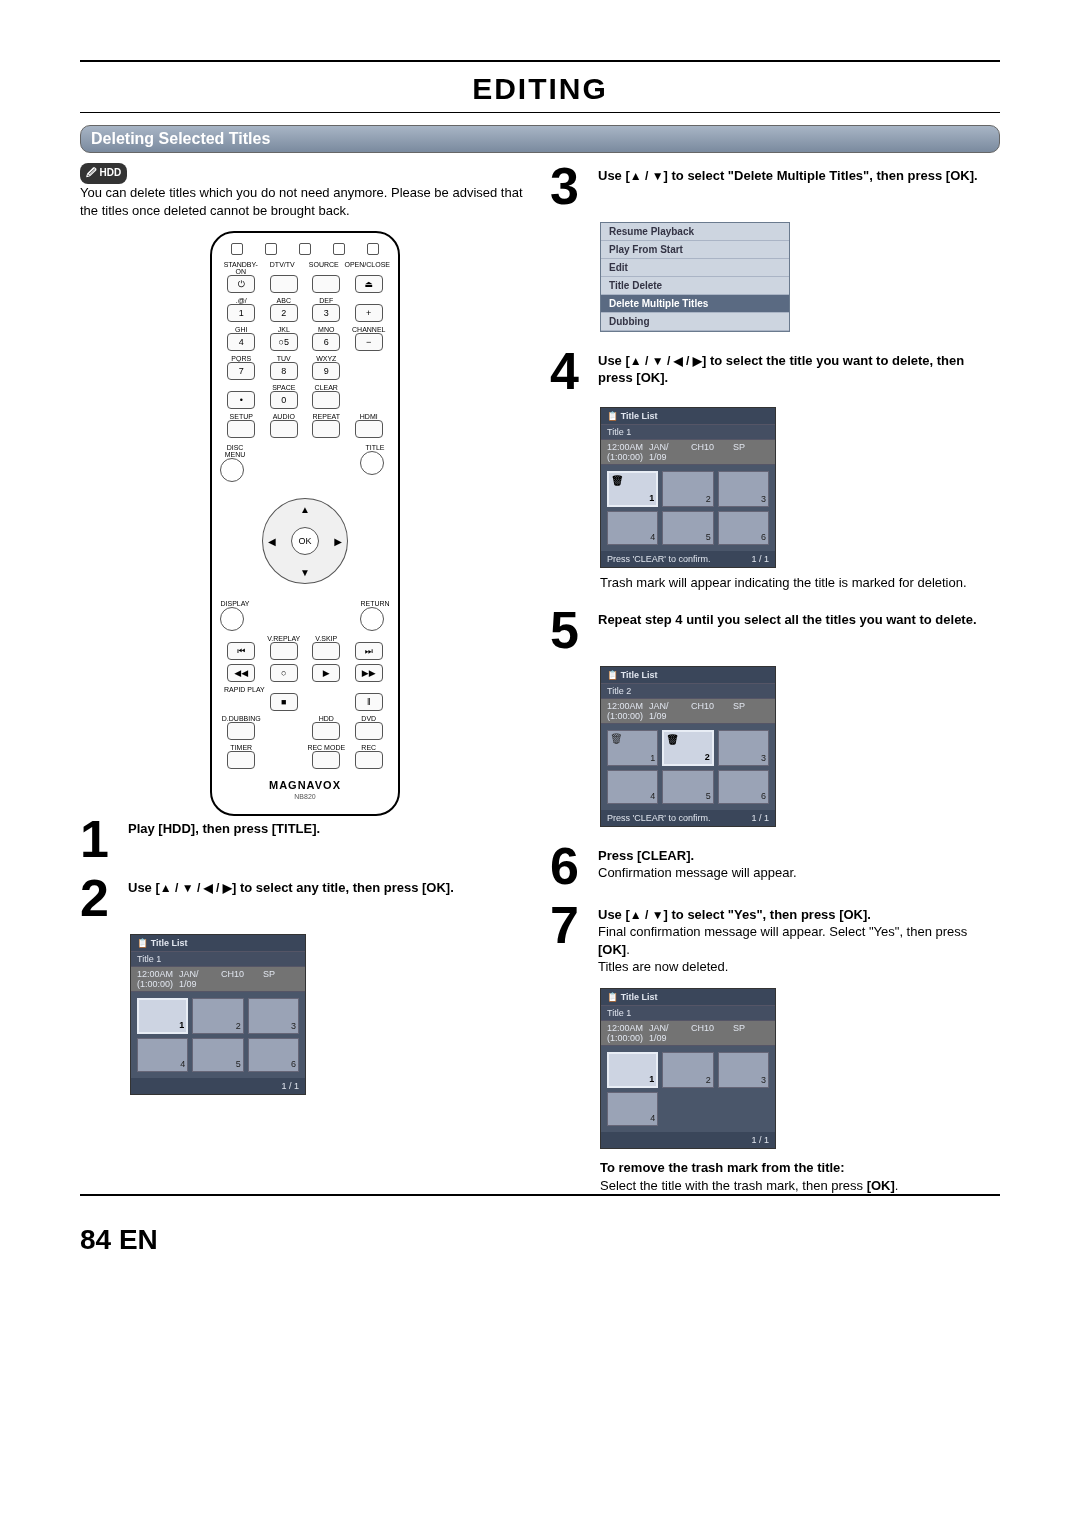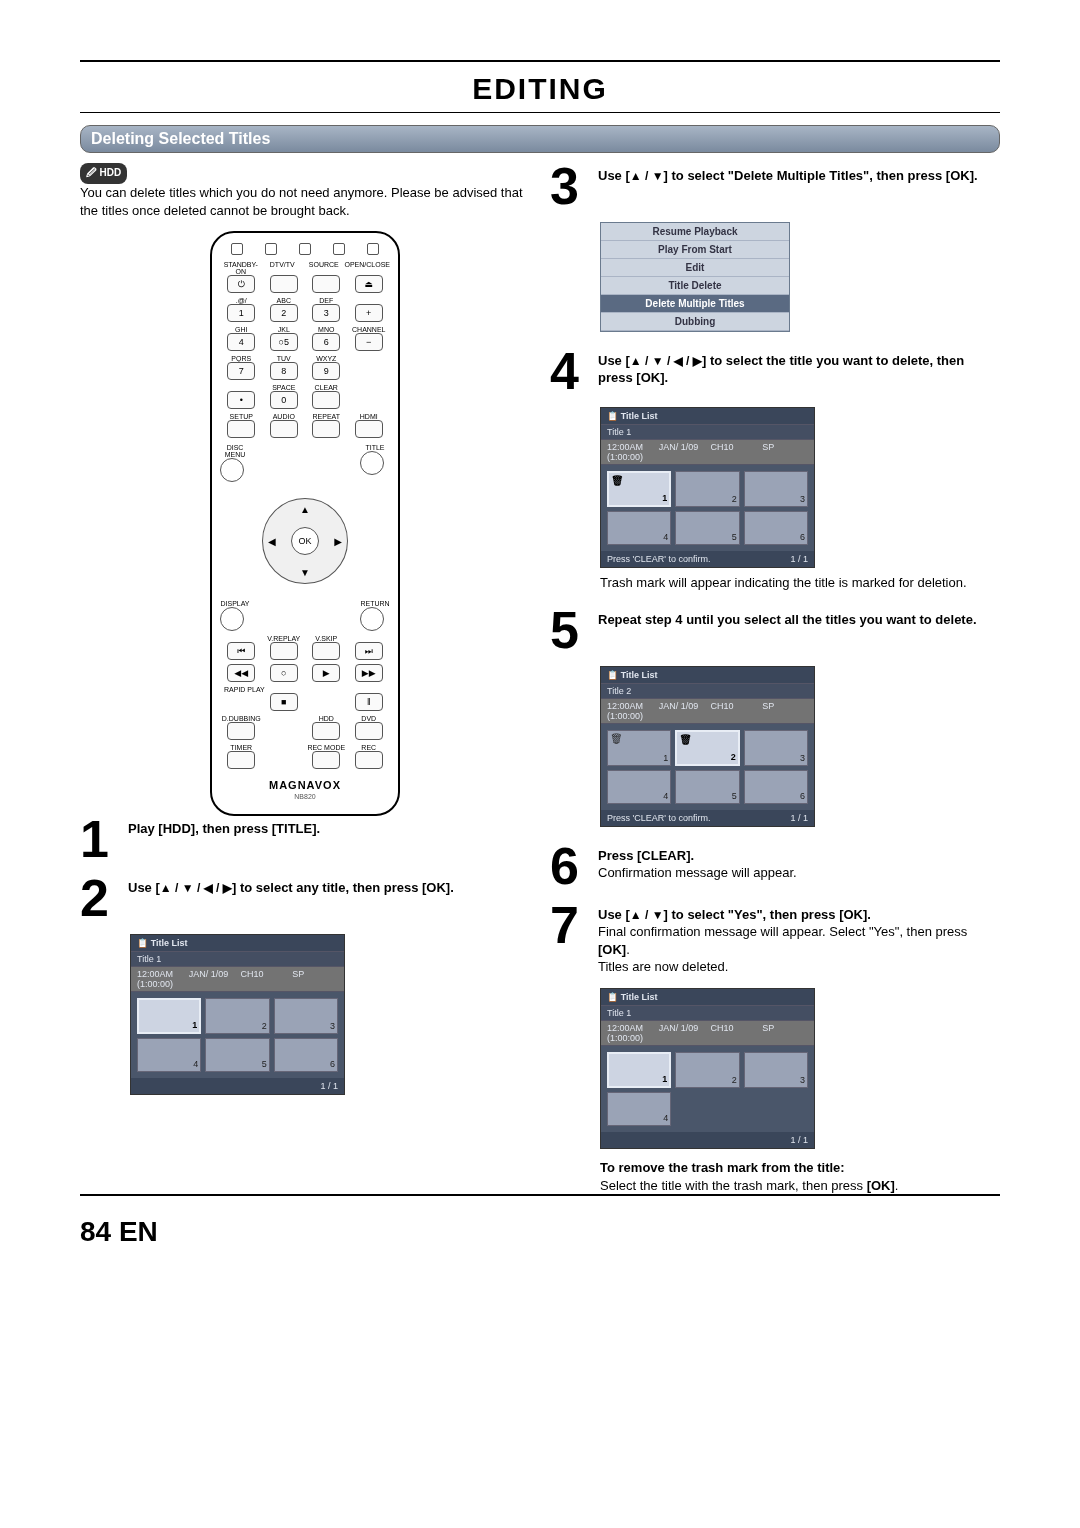--- a/index.html
+++ b/index.html
@@ -28,39 +28,39 @@
   .remote-model { text-align: center; font-size: 7px; margin-top: 2px; color: #555; }
   .top-squares { display:flex; justify-content:space-around; margin-bottom:6px;}
   .top-squares span{width:12px;height:12px;border:1px solid #555;border-radius:2px;}
   
   .step { display: flex; gap: 8px; margin-bottom: 12px; }
   .step-num { font-size: 52px; font-weight: bold; line-height: 0.9; flex-shrink: 0; width: 40px; }
   .step-body { flex: 1; font-size: 13px; line-height: 1.35; padding-top: 4px; }
   .step-body b { font-weight: bold; }
   
   .menu-box { border: 1px solid #6a7a8e; width: 190px; margin: 6px 0 0 50px; font-size: 10px; }
-  .menu-item { background: #cdd5e0; border-bottom: 1px solid #aab4c5; padding: 3px 8px; color: #334; font-weight: bold; text-align: center; }
+  .menu-item { background: #cdd5e0; border-bottom: 1px solid #aab4c5; padding: 3px 8px; color: #334; font-weight: bold; text-align: left; }
   .menu-item.selected { background: #5a6a82; color: #fff; }
   
-  .titlelist { width: 215px; margin: 6px 0 0 50px; background: #4a566a; color: #e0e5ee; font-size: 9px; padding: 0; border: 1px solid #333; }
+  .titlelist { width: 176px; margin: 6px 0 0 50px; background: #4a566a; color: #e0e5ee; font-size: 9px; padding: 0; border: 1px solid #333; }
   .tl-head { padding: 3px 6px; background: #3a465a; font-weight: bold; border-bottom: 1px solid #556; }
   .tl-sub { padding: 2px 6px; background: #444e62; border-bottom: 1px solid #556; }
   .tl-info { padding: 2px 6px; display: flex; gap: 6px; background: #737373; border-bottom: 1px solid #556; }
   .tl-info span { flex: 1; }
   .tl-grid { display: grid; grid-template-columns: repeat(3,1fr); gap: 4px; padding: 6px; height: 86px; }
   .tl-cell { background: #9aa3b6; border: 1px solid #667; position: relative; display: flex; align-items: flex-end; justify-content: flex-end; padding: 2px; font-size: 9px; color: #222; }
   .tl-cell.active { border: 2px solid #e8edf5; background: #cdd4e2; color: #000; font-weight: bold; }
   .tl-cell.trash::before { content:"🗑"; position:absolute; top:2px; left:2px; font-size:10px;}
   .tl-cell.empty { background: #4a566a; border: none; }
   .tl-foot { padding: 3px 6px; display: flex; justify-content: space-between; background: #3a465a; }
   
   .footnote { font-size: 13px; line-height: 1.35; margin: 6px 0 0 50px; }
   .footnote b { font-weight: bold; }
   
-  .pgnum { font-size: 28px; font-weight: bold; margin-top: 20px; }
+  .pgnum { font-size: 28px; font-weight: bold; margin-top: 28px; }
   .pgnum .lang { font-size: 28px; }
   
   .tri-icon { font-size: 12px; vertical-align: middle; }
 </style>
 </head>
 <body>
 
 <div class="page">
   <div class="page-border">
     <div class="page-title">EDITING</div>

